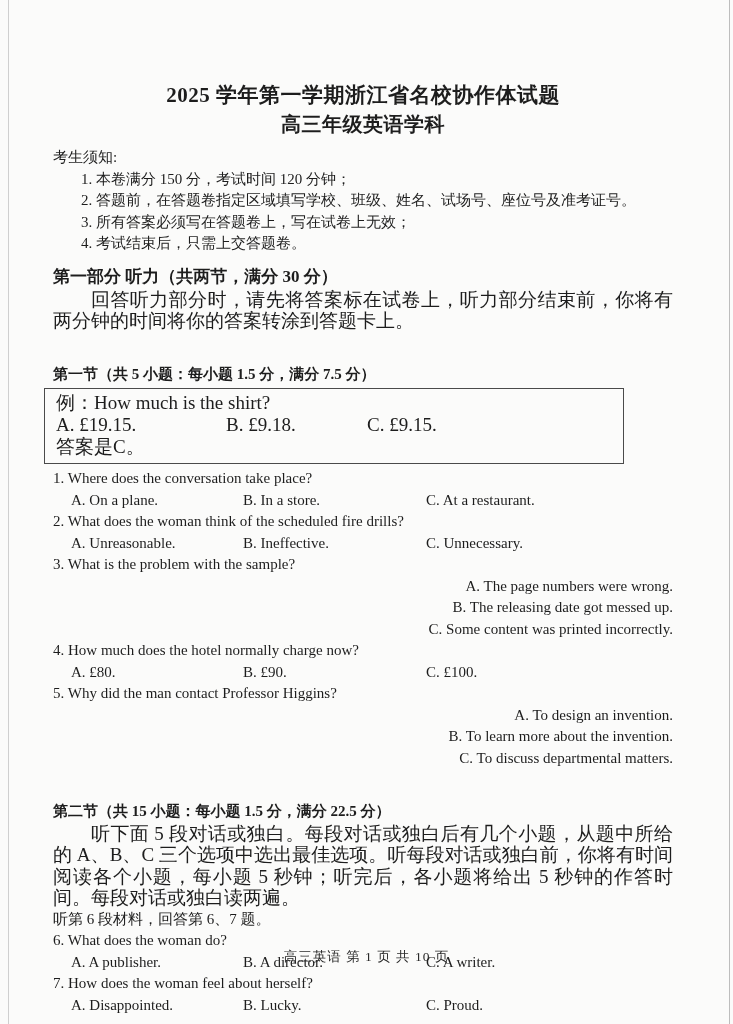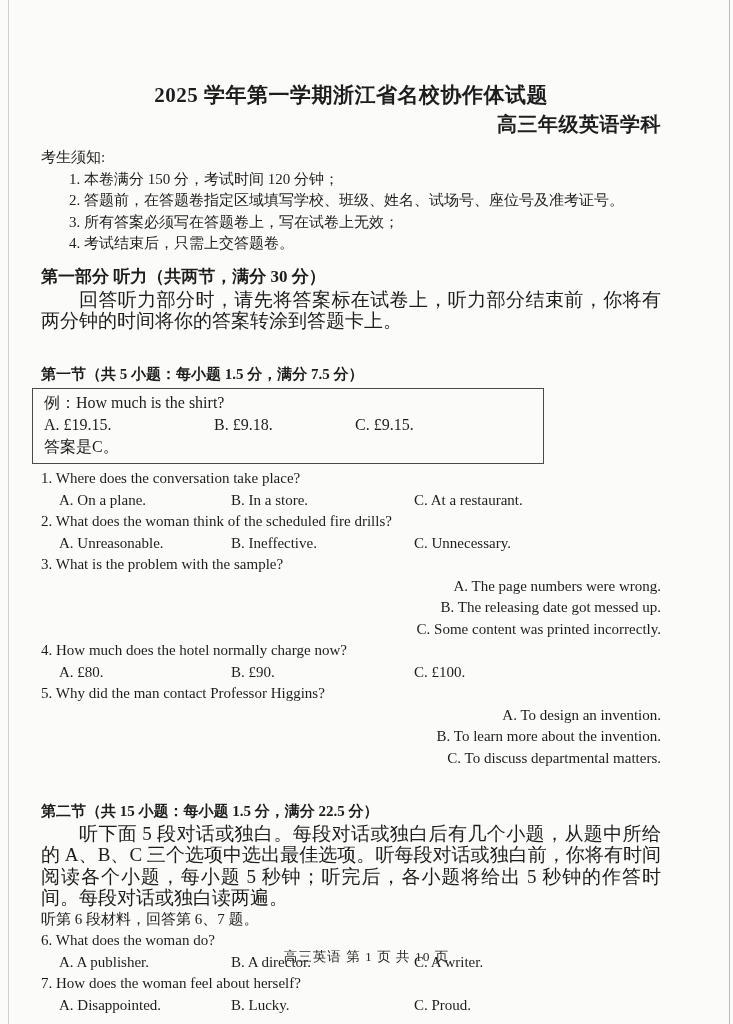--- a/index.html
+++ b/index.html
@@ -20,38 +20,38 @@
     top: 0;
     bottom: 0;
     width: 1px;
     background: #cfcfcf;
   }
   .scan-edge.left  { left: 8px; }
   .scan-edge.right { left: 729px; background: #bdbdbd; }
 
   .content {
     position: absolute;
-    left: 41px;
+    left: 53px;
     top: 82px;
     width: 620px;
   }
 
   .title1 {
     margin: 0;
     font-size: 21px;
     font-weight: bold;
     text-align: center;
     line-height: 27px;
     letter-spacing: 0.5px;
   }
   .title2 {
     margin: 2px 0 0 0;
     font-size: 20px;
     font-weight: bold;
-    text-align: right;
+    text-align: center;
     line-height: 27px;
     letter-spacing: 0.5px;
   }
 
   .notice {
     margin-top: 9px;
     font-size: 15px;
     line-height: 21.5px;
   }
   .notice-item { padding-left: 28px; }
@@ -75,25 +75,25 @@
     line-height: 21.5px;
     margin-top: 32px;
   }
   .material-note {
     font-size: 15px;
     line-height: 21.5px;
   }
 
   .example-box {
     box-sizing: border-box;
-    width: 512px;
+    width: 580px;
     margin: 3px 0 4px -9px;
     border: 1.5px solid #4a4a4a;
     padding: 3px 10px 5px 11px;
-    font-size: 16px;
+    font-size: 19px;
     line-height: 22px;
   }
   .example-options {
     display: grid;
     grid-template-columns: 170px 141px auto;
   }
 
   .question { font-size: 15px; line-height: 21.5px; }
   .options-inline {
     display: grid;

